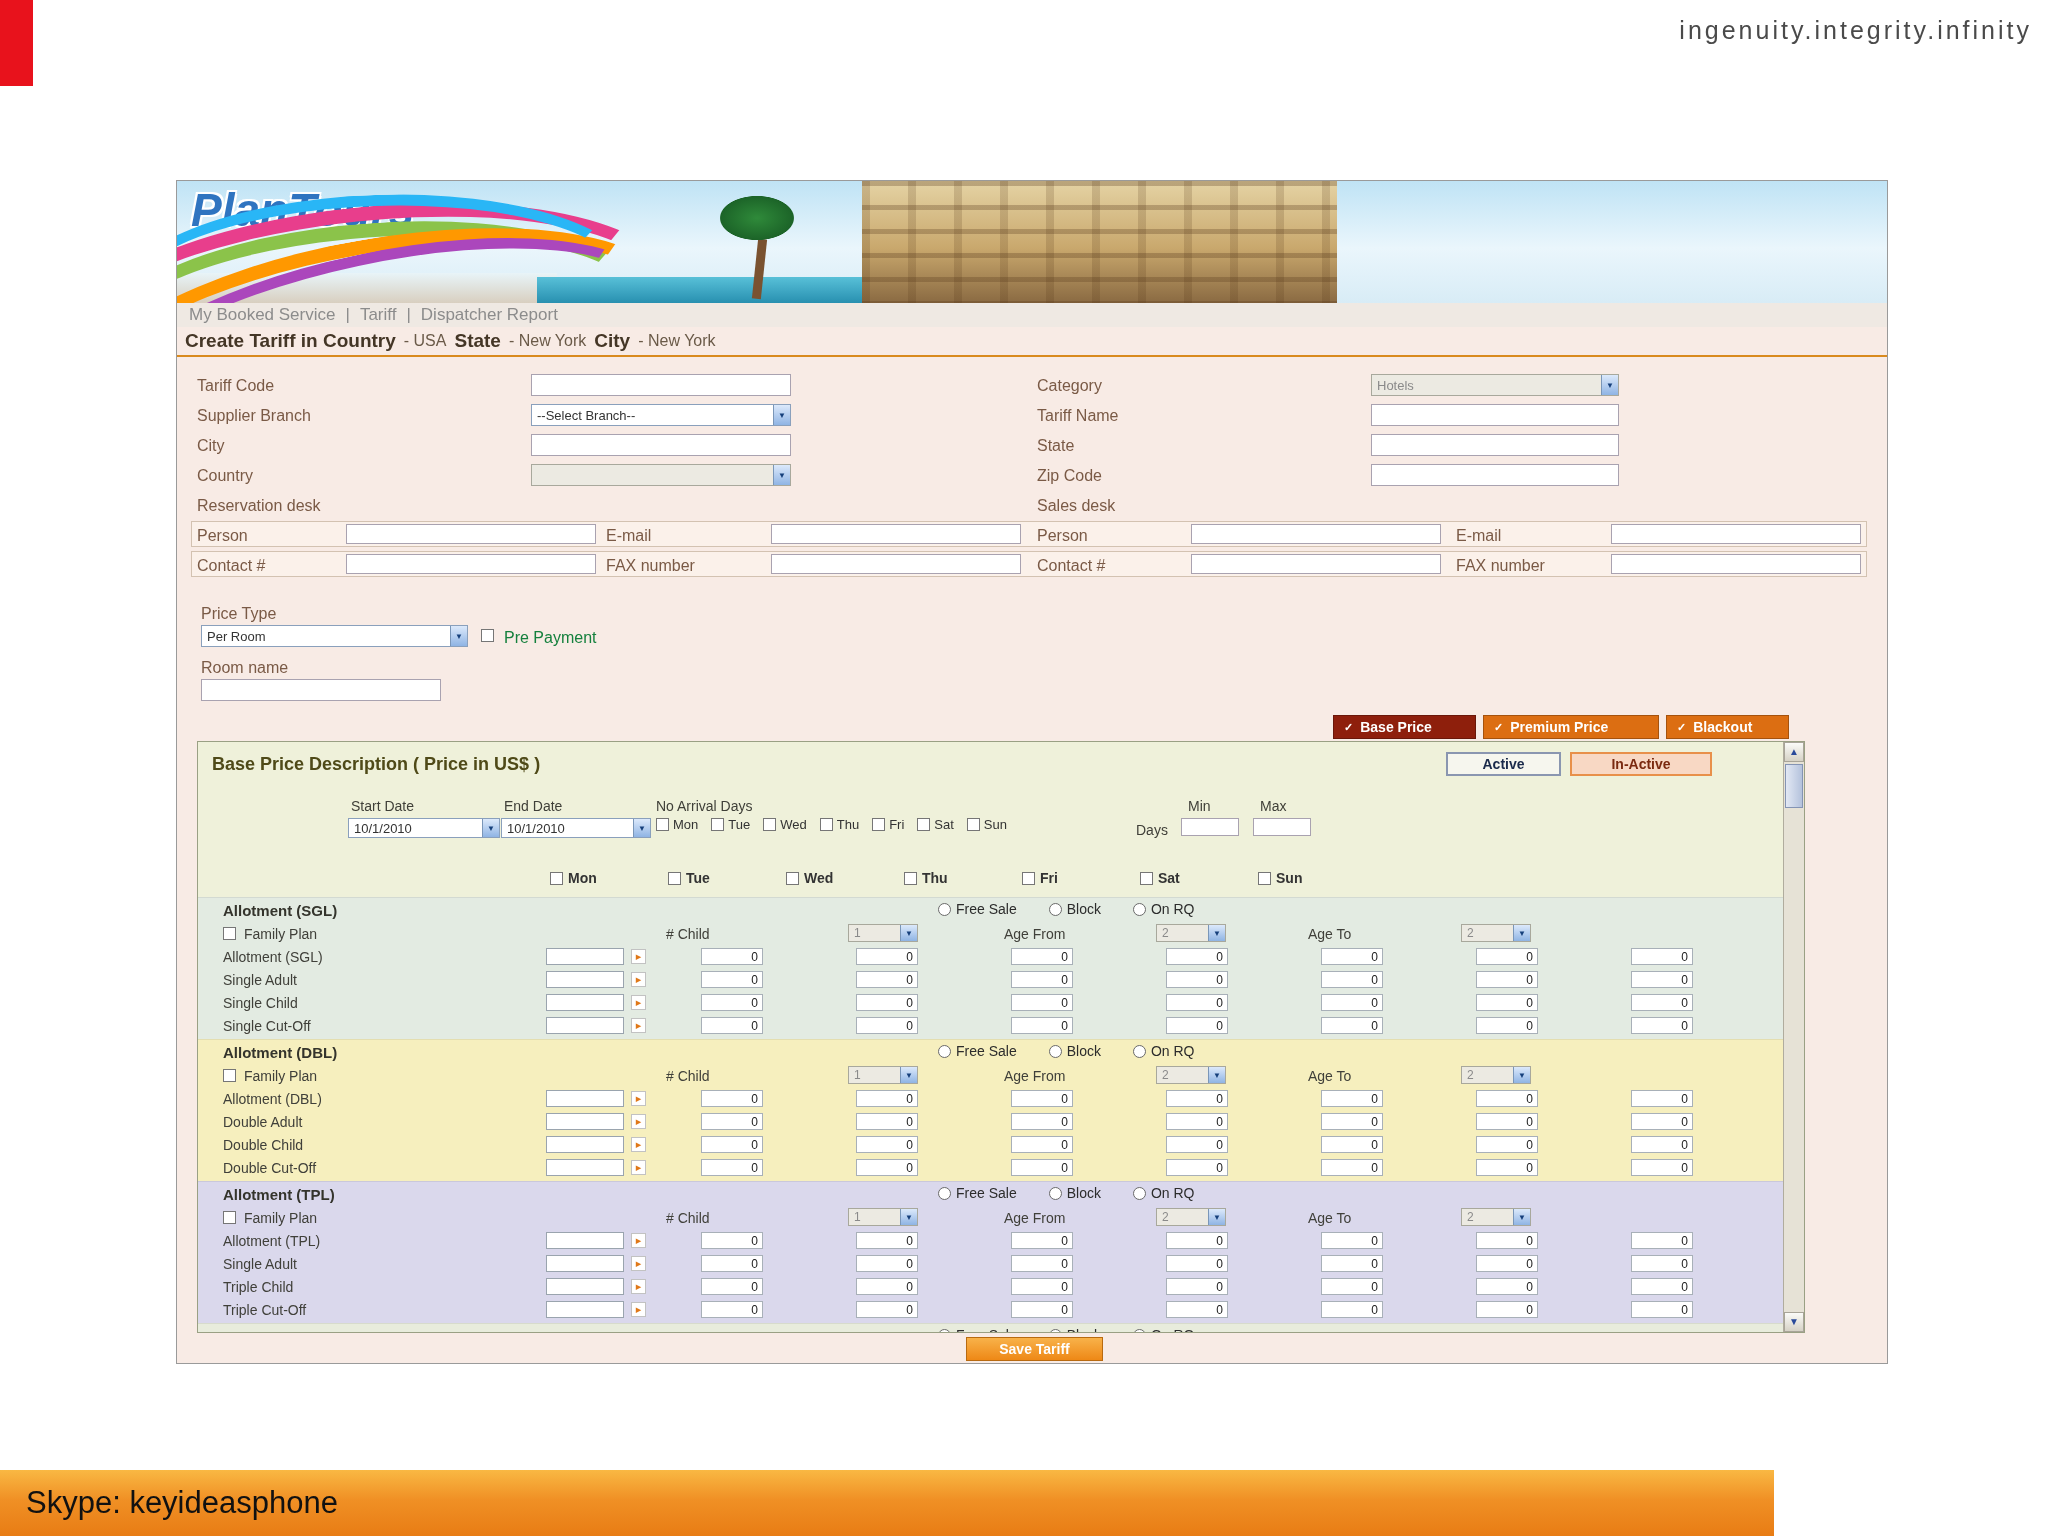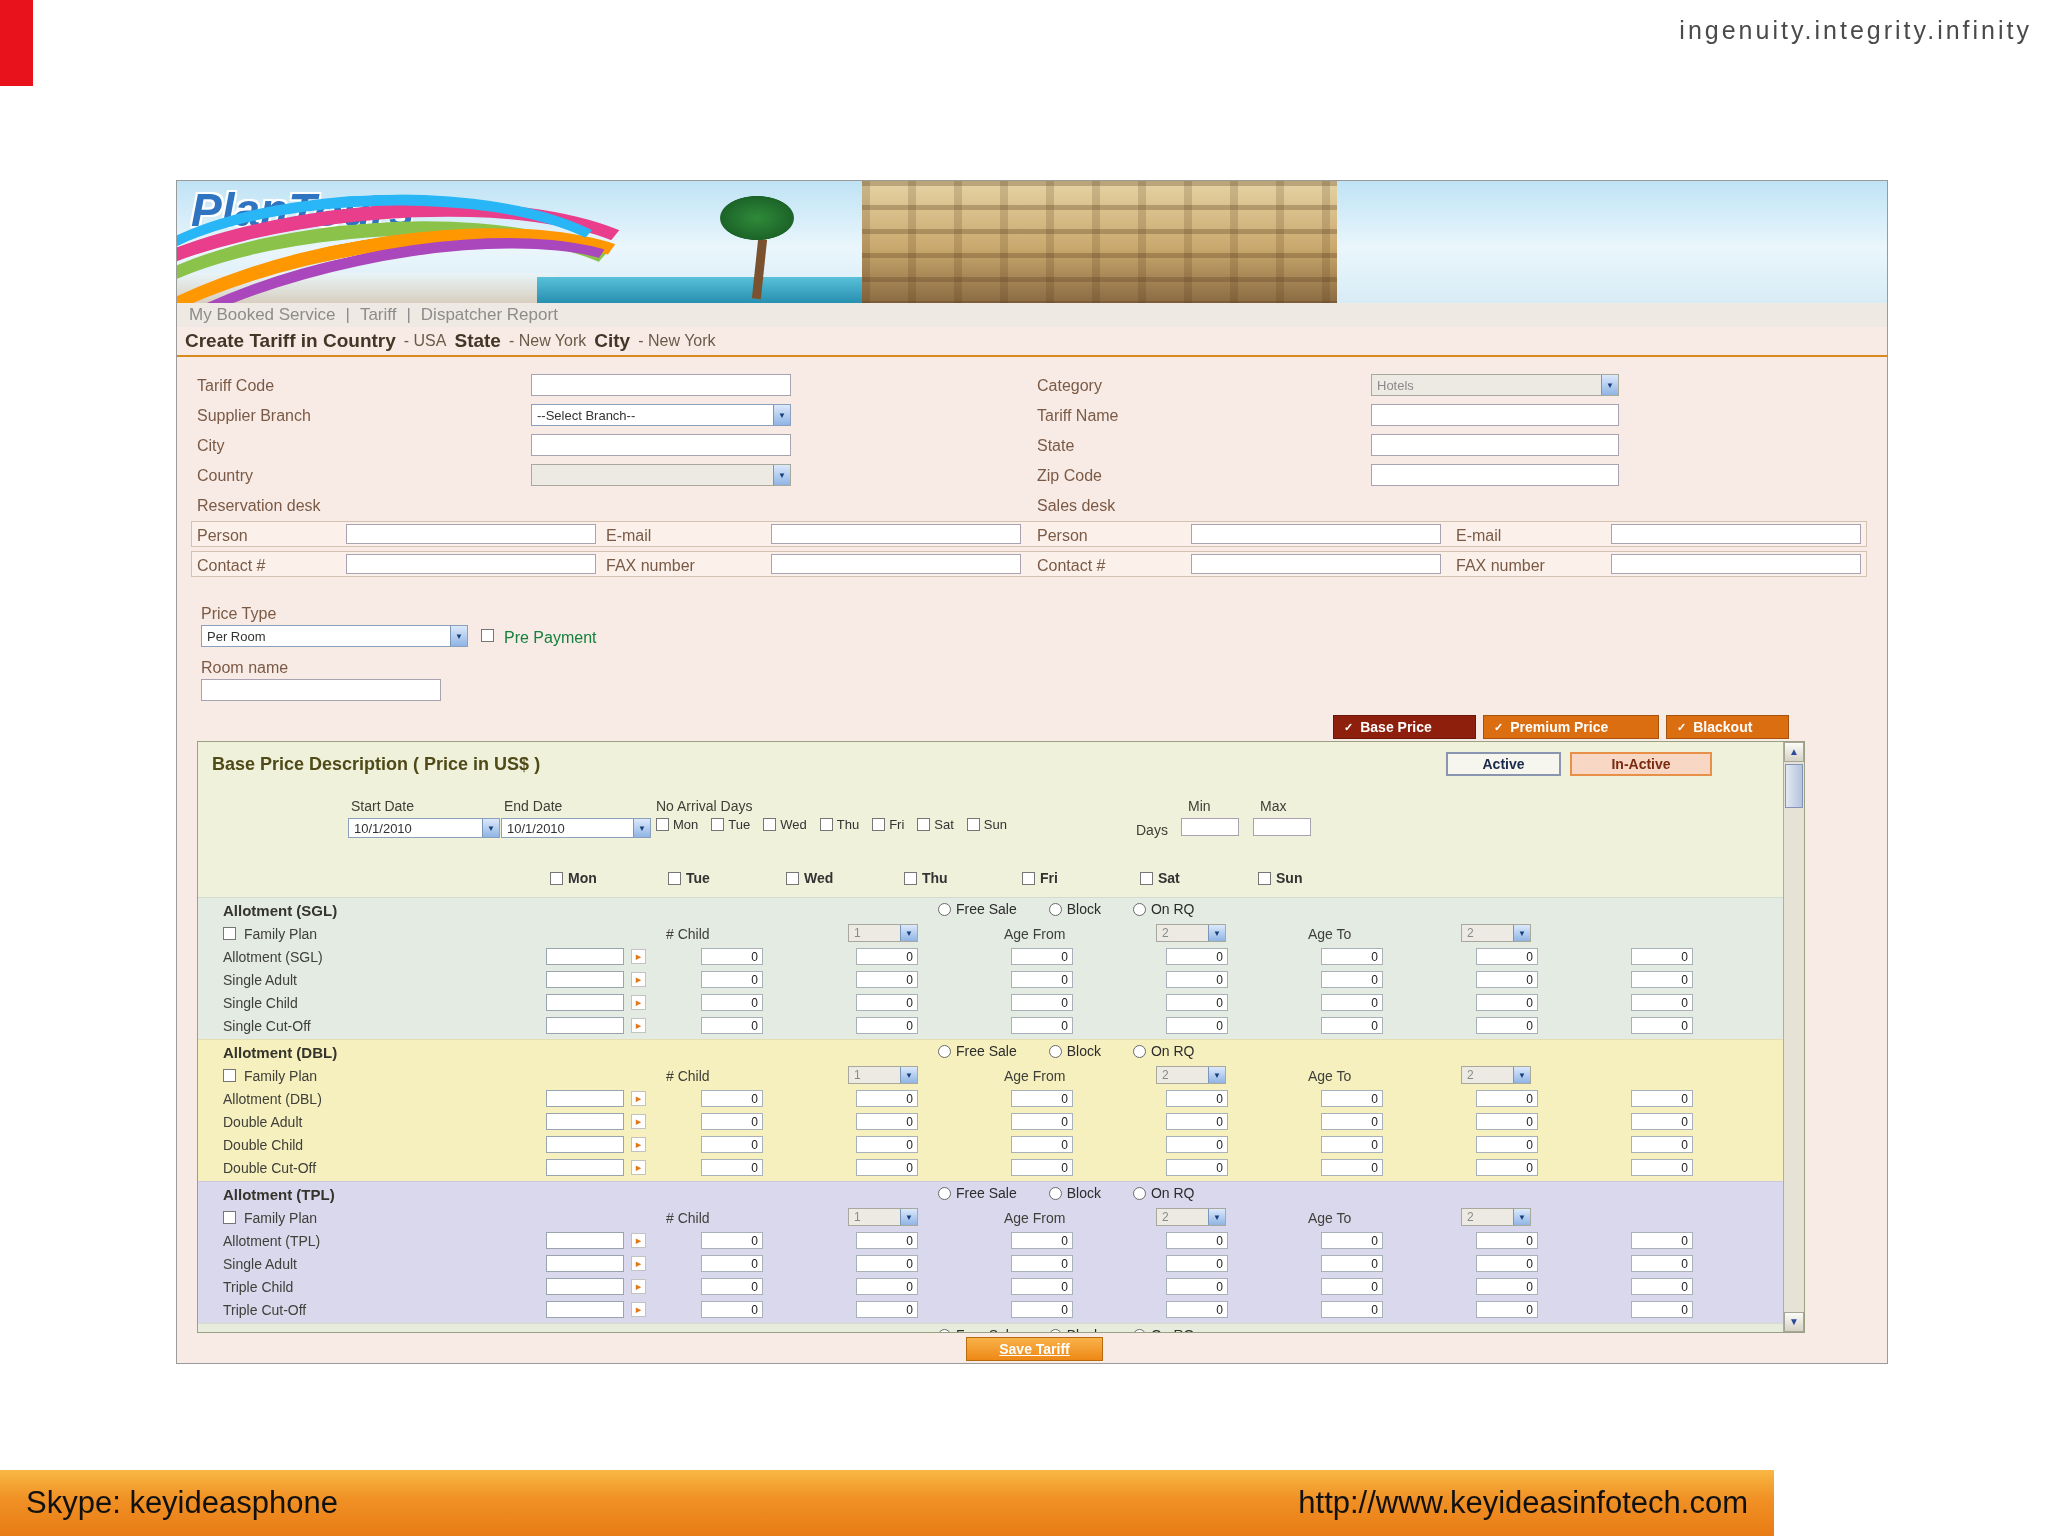--- a/index.html
+++ b/index.html
@@ -142,21 +142,21 @@
   .vs-btn { position:absolute; left:0; width:20px; height:20px; text-align:center; line-height:18px;
             background:linear-gradient(180deg,#fbfbf8,#d6d2c6); border:1px solid #a8a498;
             color:#2a4a9a; font-size:10px; cursor:pointer; }
   .vs-up { top:0; } .vs-down { bottom:0; }
   .vs-thumb { position:absolute; left:1px; top:22px; width:18px; height:44px;
               background:linear-gradient(90deg,#e2e8f4,#b4c2dc); border:1px solid #8494b4; cursor:grab; }
 
   .save-btn { position:absolute; left:789px; top:1156px; width:137px; height:24px;
               background:linear-gradient(180deg,#f8b24a,#ee8816); border:1px solid #b86a10;
               color:#fff; font-weight:bold; font-size:14px; text-align:center; line-height:22px;
-              cursor:pointer;text-decoration:underline; }
+              cursor:pointer; }
 </style>
 </head>
 <body>
 
 <div class="corner-red"></div>
 
 <div class="logo-wrap">
   <div class="tagline">ingenuity.integrity.infinity</div>
 </div>
 
@@ -635,14 +635,13 @@
       <div class="vs-thumb"></div>
       <div class="vs-btn vs-down">▼</div>
     </div>
   </div>
 
   <div class="save-btn">Save Tariff</div>
 </div>
 
 <div class="footer">
   <span>Skype: keyideasphone</span>
-  <span>http://www.keyideasinfotech.com</span>
 </div>
 
 </body></html>

